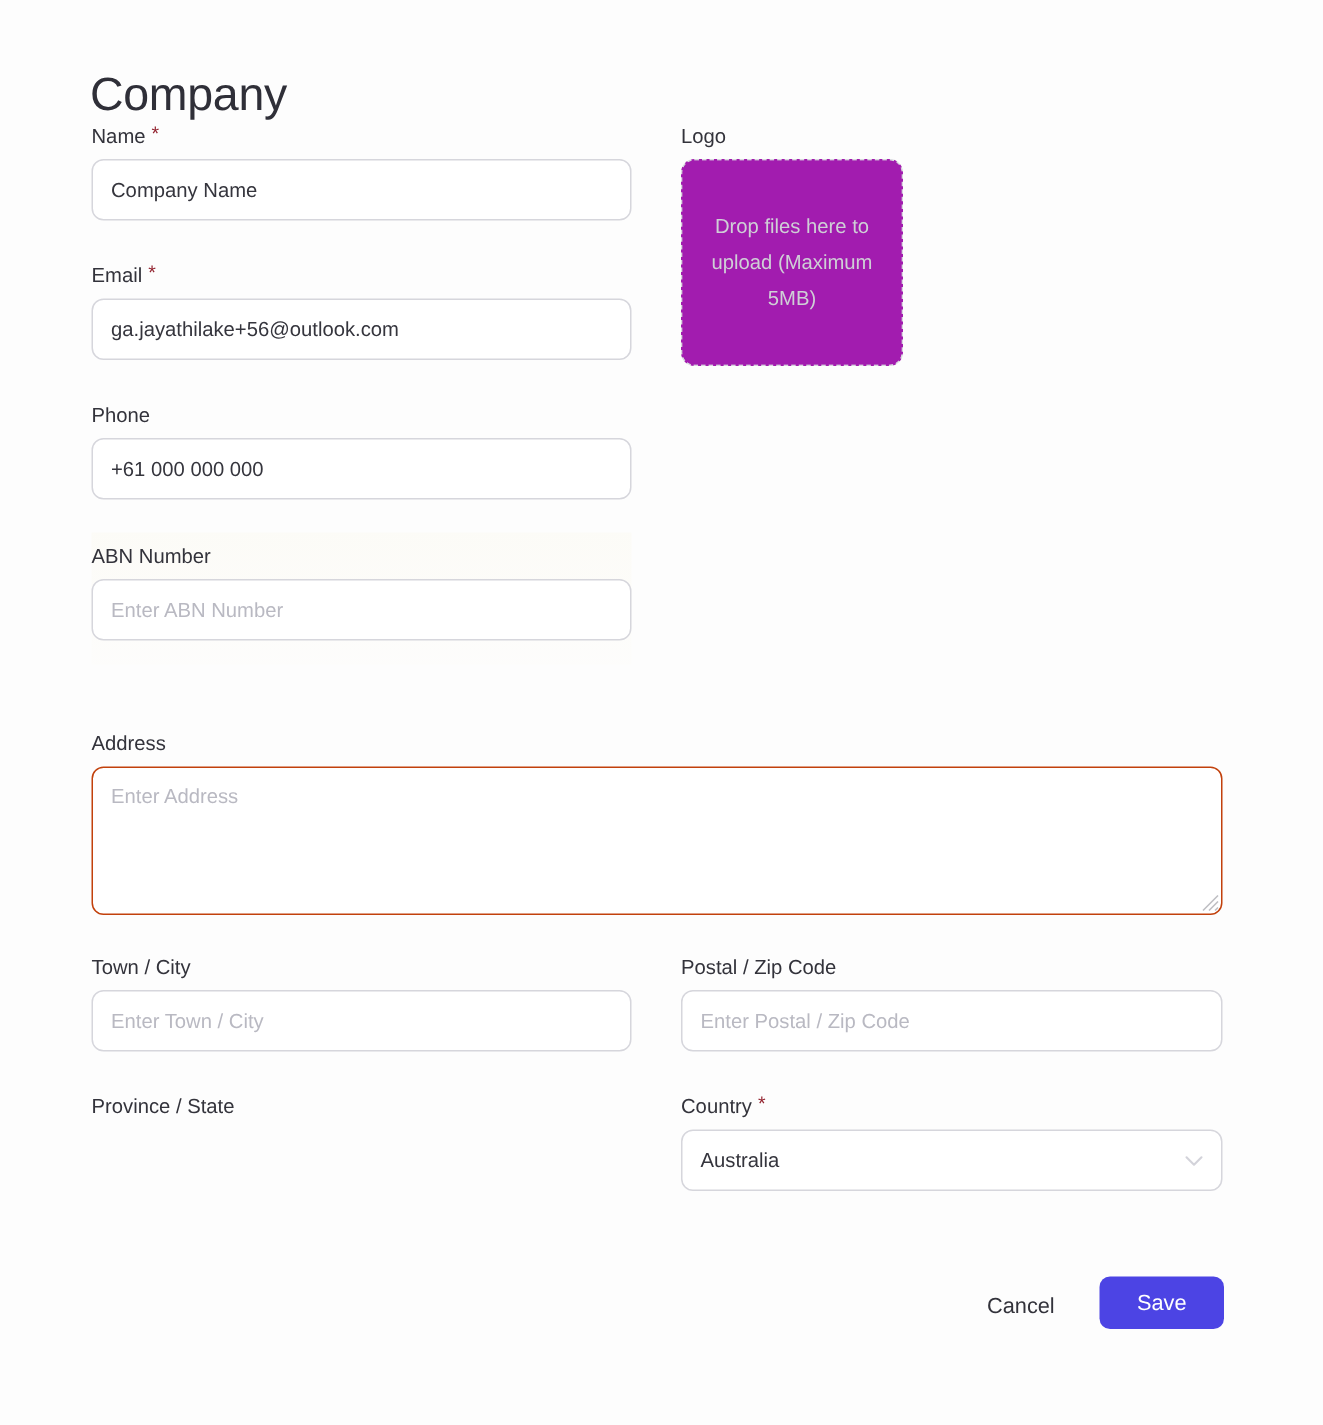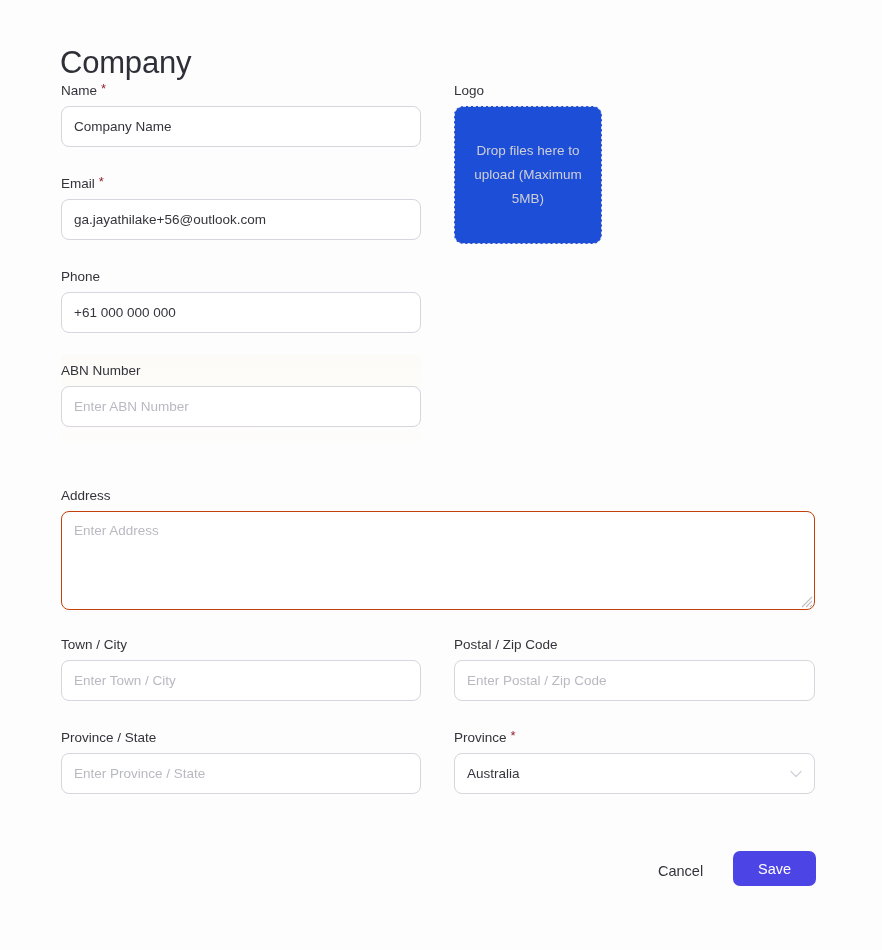--- a/index.html
+++ b/index.html
@@ -98,21 +98,21 @@
     background: linear-gradient(180deg, rgba(252,251,246,0.85), rgba(253,252,249,0.4));
     pointer-events: none;
   }
 
   
   .dropzone {
     width: 148px;
     height: 138px;
     border: 1px dashed #d8d8de;
     border-radius: 9px;
-    background: #1d4ed8;
+    background: #a21caf;
     display: flex;
     align-items: center;
     justify-content: center;
     text-align: center;
     padding: 0 10px;
   }
   .dropzone-text {
     font-size: 13.5px;
     line-height: 24px;
     color: #cfcfd6;
@@ -242,25 +242,24 @@
       <div class="input-box placeholder-text">Enter Town / City</div>
     </div>
 
     <div class="f-postal">
       <label class="field-label">Postal / Zip Code</label>
       <div class="input-box placeholder-text">Enter Postal / Zip Code</div>
     </div>
 
     <div class="f-province">
       <label class="field-label">Province / State</label>
-      <div class="input-box placeholder-text">Enter Province / State</div>
     </div>
 
     <div class="f-country">
-      <label class="field-label"><span>Province</span><span class="req-star">*</span></label>
+      <label class="field-label"><span>Country</span><span class="req-star">*</span></label>
       <div class="select-box">
         <div class="input-box">Australia</div>
         <svg class="chevron" viewBox="0 0 12 8">
           <path d="M1 1.5 L6 6.5 L11 1.5" stroke="#d3d3da" stroke-width="1.4" fill="none" stroke-linecap="round" stroke-linejoin="round"></path>
         </svg>
       </div>
     </div>
 
   </div>
 

